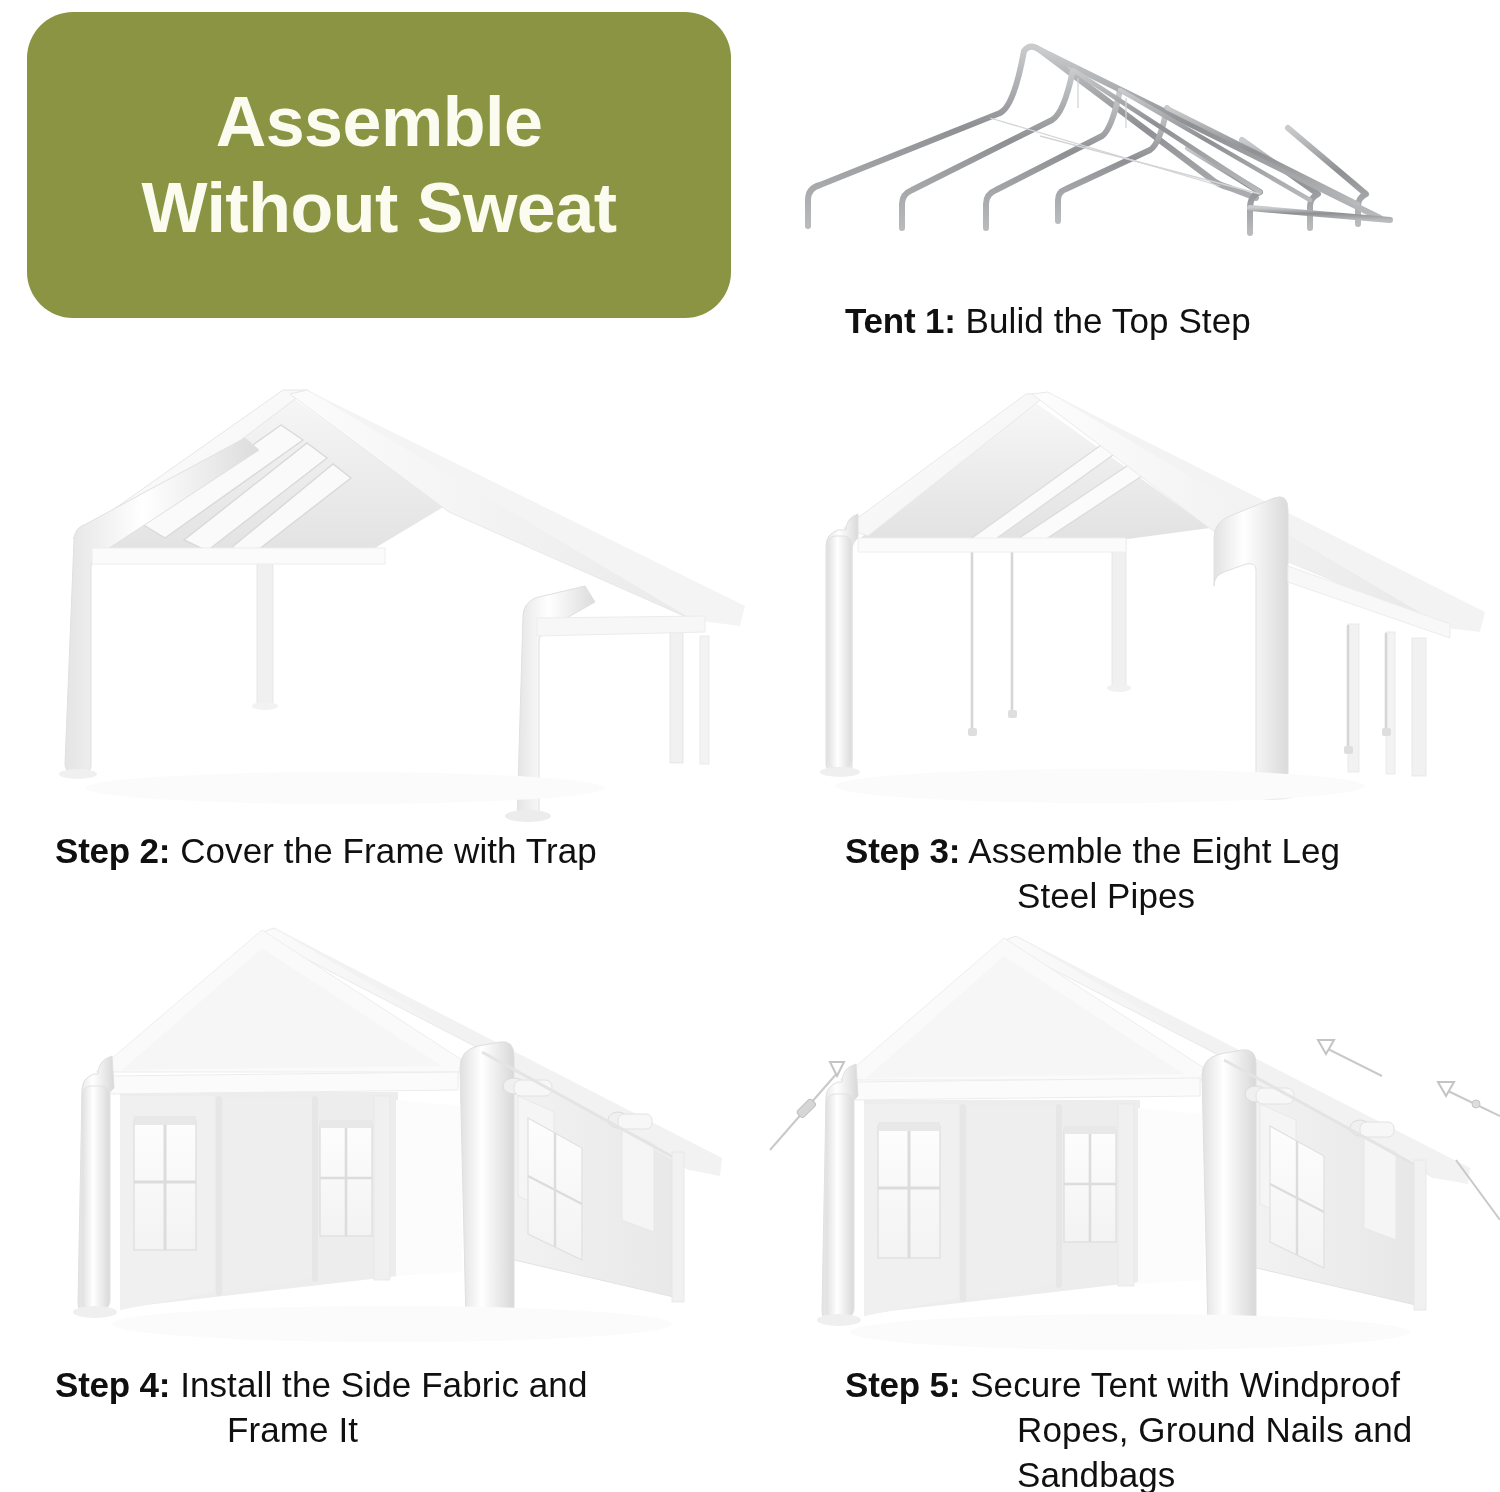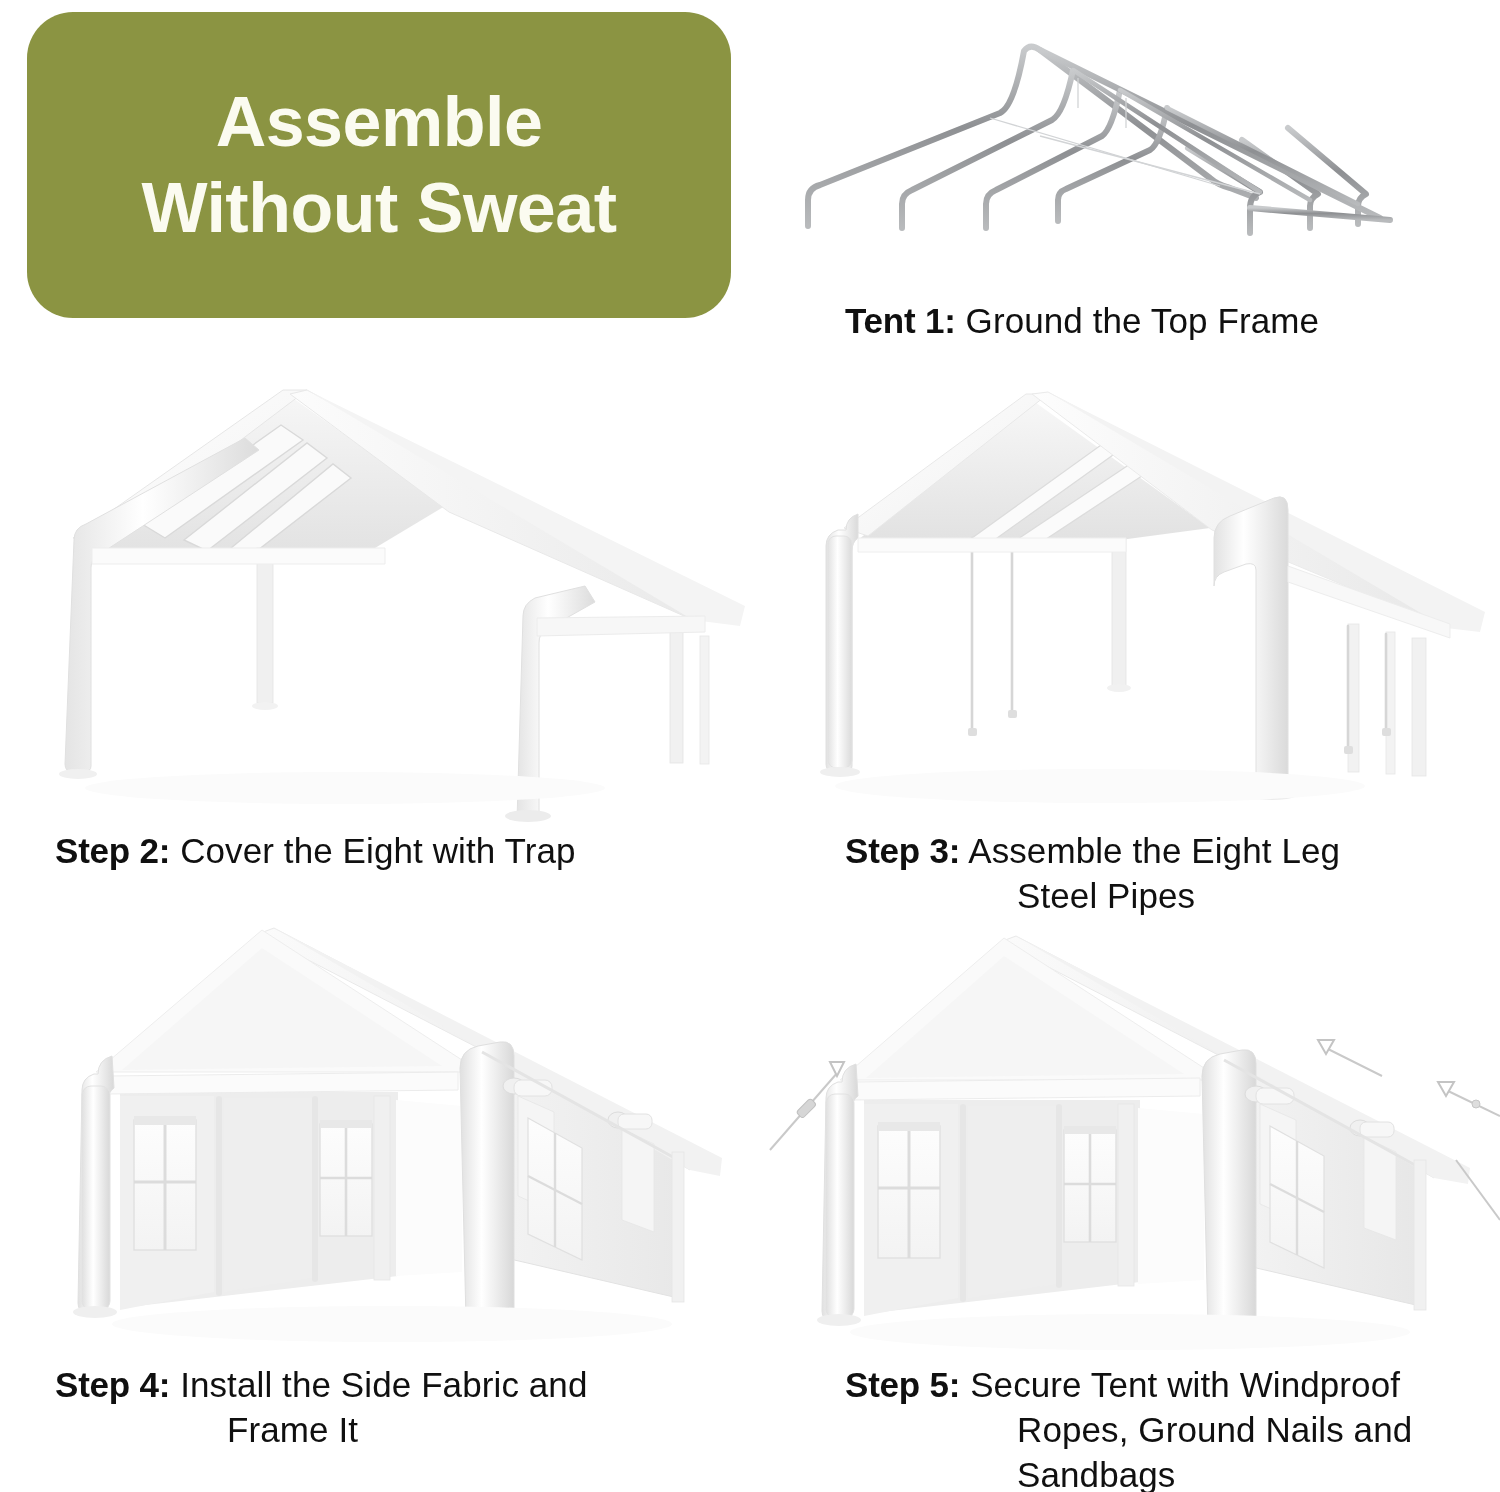--- a/index.html
+++ b/index.html
@@ -139,21 +139,21 @@
         <path d="M288 50 L288 80"></path>
         <path d="M336 70 L336 100"></path>
         <path d="M200 90 L430 158"></path>
         <path d="M250 108 L470 166"></path>
       </g>
     </svg>
   </div>
 
   <div class="step1-caption caption">
     <span class="step-label">Tent 1:</span>
-    <span class="cap-rest"> Ground the Top Frame</span>
+    <span class="cap-rest"> Bulid the Top Step</span>
   </div>
 
   <div class="cell-art c2-art">
     <svg width="730" height="432" viewBox="0 0 730 432">
       <defs>
         <linearGradient id="roofL2" x1="0" y1="0" x2="1" y2="1">
           <stop offset="0%" stop-color="#ffffff"></stop>
           <stop offset="100%" stop-color="#f2f2f2"></stop>
         </linearGradient>
         <linearGradient id="roofR2" x1="0" y1="0" x2="1" y2="0">
@@ -200,21 +200,21 @@
       <ellipse cx="33" cy="386" rx="19" ry="5" fill="#f0f0f0"></ellipse>
       <ellipse cx="483" cy="428" rx="23" ry="6" fill="#ececec"></ellipse>
       <ellipse cx="220" cy="318" rx="13" ry="4" fill="#f2f2f2"></ellipse>
 
       <ellipse cx="300" cy="400" rx="260" ry="16" fill="#fbfbfb"></ellipse>
     </svg>
   </div>
 
   <div class="cell-art c2-cap caption">
     <span class="step-label">Step 2:</span>
-    <span class="cap-rest"> Cover the Eight with Trap</span>
+    <span class="cap-rest"> Cover the Frame with Trap</span>
   </div>
 
   <div class="cell-art c3-art">
     <svg width="740" height="432" viewBox="0 0 740 432">
       <defs>
         <linearGradient id="roofL3" x1="0" y1="0" x2="1" y2="1">
           <stop offset="0%" stop-color="#ffffff"></stop>
           <stop offset="100%" stop-color="#f0f0f0"></stop>
         </linearGradient>
         <linearGradient id="roofR3" x1="0" y1="0" x2="1" y2="0">

